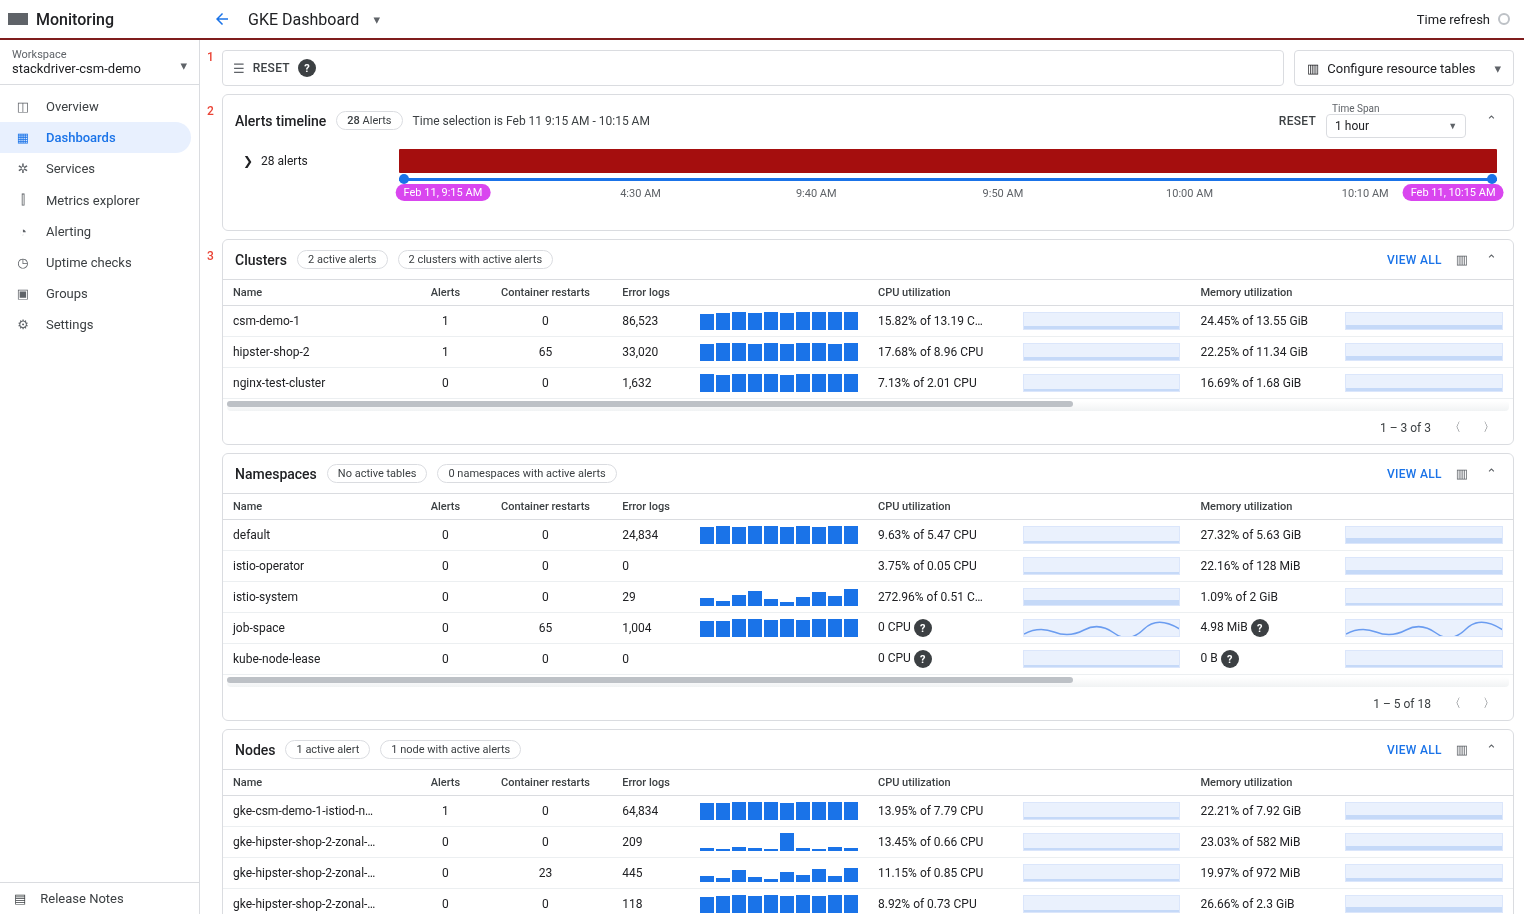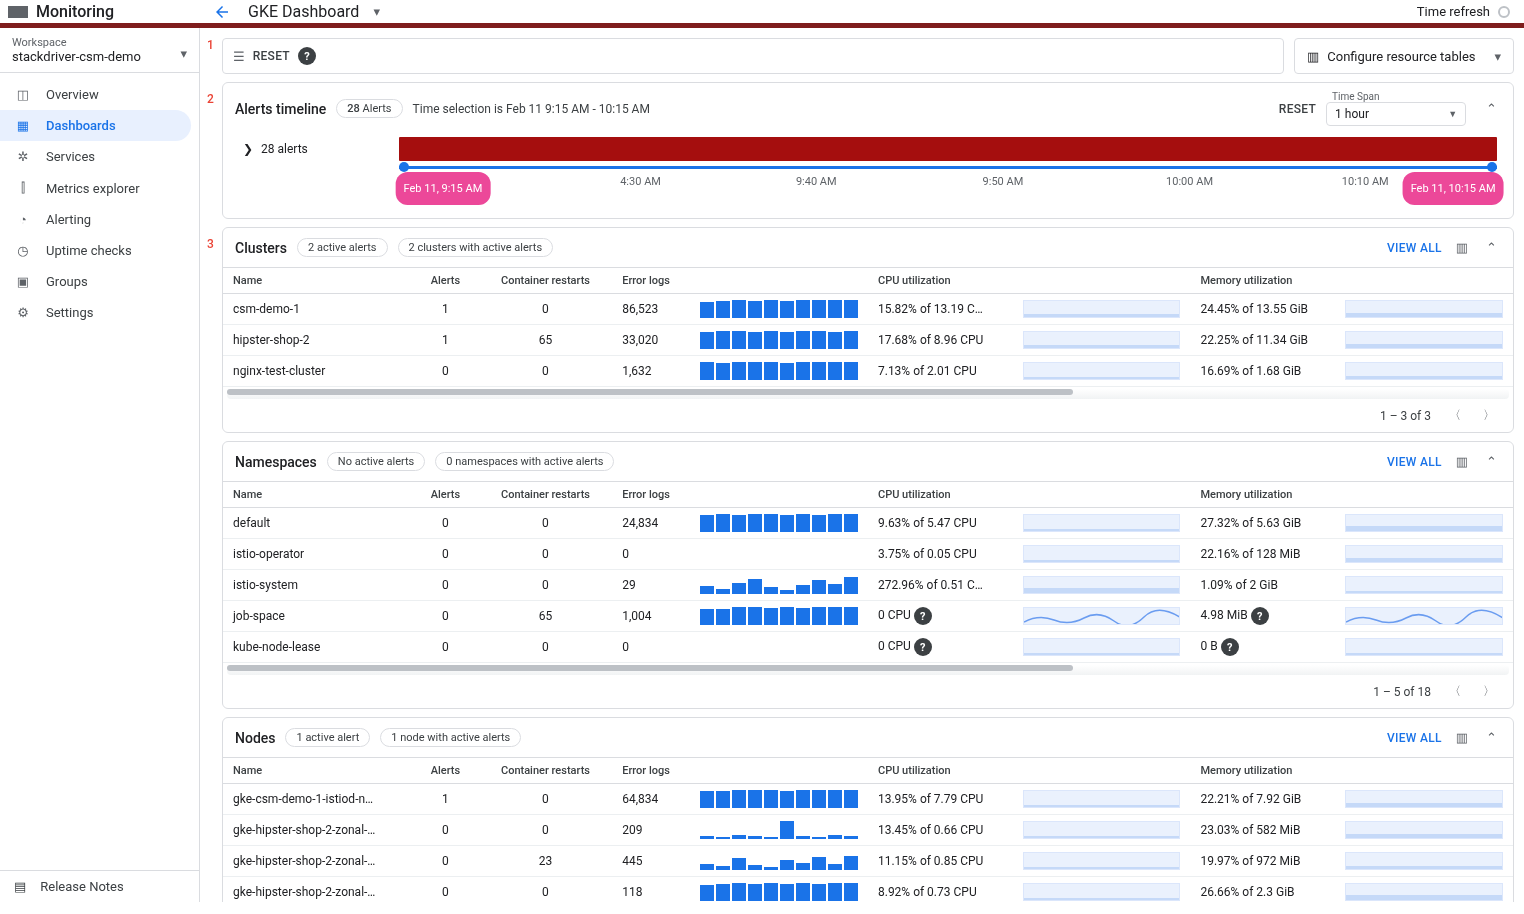--- a/index.html
+++ b/index.html
@@ -1,19 +1,19 @@
 <!DOCTYPE html>
 <html><head>
 <meta charset="utf-8">
 <style>
 * { margin:0; padding:0; box-sizing:border-box; font-family:Roboto,Arial,sans-serif; }
 body { font-size:13px; color:#202124; background:#fff; }
 
 
-.topbar { display:flex; align-items:center; height:28px; border-bottom:5px solid #7f1d1d; }
+.topbar { display:flex; align-items:center; height:40px; border-bottom:2px solid #7f1d1d; }
 .topbar .logo-area { display:flex; align-items:center; width:200px; padding-left:8px; gap:8px; }
 .topbar .logo-icon { width:20px; height:12px; background:#5f6368; }
 .topbar .logo-text { font-size:16px; font-weight:500; }
 .topbar .title-area { display:flex; align-items:center; gap:14px; padding-left:10px; flex:1; }
 .topbar .back-btn { width:24px; height:24px; display:flex; align-items:center; justify-content:center; color:#3367d6; cursor:pointer; }
 .topbar .dd-caret { color:#5f6368; cursor:pointer; }
 .topbar .autorefresh { margin-left:auto; margin-right:14px; font-size:13px; color:#202124; display:flex; align-items:center; gap:8px; }
 
 
 .layout { display:flex; height:calc(100vh - 40px); }
@@ -64,21 +64,21 @@
 
 .timeline-body { padding:0 16px 16px 16px; }
 .timeline-row1 { display:flex; align-items:center; gap:10px; }
 .timeline-expandcell { display:flex; align-items:center; gap:8px; font-size:12px; padding:8px 4px; width:150px; cursor:pointer; }
 .timeline-track { flex:1; height:24px; position:relative; }
 .timeline-bar { position:absolute; top:0; left:0; right:0; height:24px; background:#a50e0e; border-radius:1px; }
 .timeline-slider { position:absolute; left:0; right:0; bottom:-8px; height:3px; background:#1a73e8; }
 .timeline-handle { width:10px; height:10px; border-radius:50%; background:#1a73e8; position:absolute; top:-4px; }
 .timeline-ticks { position:relative; height:30px; margin-left:160px; margin-top:8px; }
 .timeline-tick { position:absolute; font-size:11px; color:#5f6368; transform:translateX(-50%); }
-.timeline-pill { position:absolute; background:#ec4899; color:#fff; font-size:11px; padding:10px 8px; border-radius:12px; transform:translateX(-50%); white-space:nowrap; }
+.timeline-pill { position:absolute; background:#d946ef; color:#fff; font-size:11px; padding:2px 8px; border-radius:12px; transform:translateX(-50%); white-space:nowrap; }
 
 
 .tbl { width:100%; border-collapse:collapse; }
 .tbl th { text-align:left; font-size:11px; font-weight:500; color:#3c4043; padding:6px 10px; border-top:1px solid #dadce0; border-bottom:1px solid #dadce0; }
 .tbl td { font-size:12px; padding:6px 10px; border-bottom:1px solid #eceff1; white-space:nowrap; }
 .tbl .c-name { width:170px; max-width:170px; overflow:hidden; text-overflow:ellipsis; }
 .tbl .c-alerts { width:60px; text-align:center; }
 .tbl .c-restarts { width:120px; text-align:center; }
 .tbl .c-errlog { width:70px; }
 .tbl .c-spark1 { width:160px; }
@@ -369,21 +369,21 @@
               <span>1 – 3 of 3</span>
               <span class="pgbtn">〈</span>
               <span class="pgbtn">〉</span>
             </div>
           </div>
         </div>
         <div class="row-wrap">
           <div class="card">
             <div class="card-head">
               <span class="ctitle">Namespaces</span>
-              <span class="chip">No active alerts</span>
+              <span class="chip">No active tables</span>
               <span class="chip">0 namespaces with active alerts</span>
               <span class="spacer"></span>
               <span class="viewall">VIEW ALL</span>
               <span class="cols-icon">▥</span>
               <span class="collapse-caret">⌃</span>
             </div>
             <table class="tbl">
               <thead>
                 <tr>
                   <th class="c-name">Name</th>

